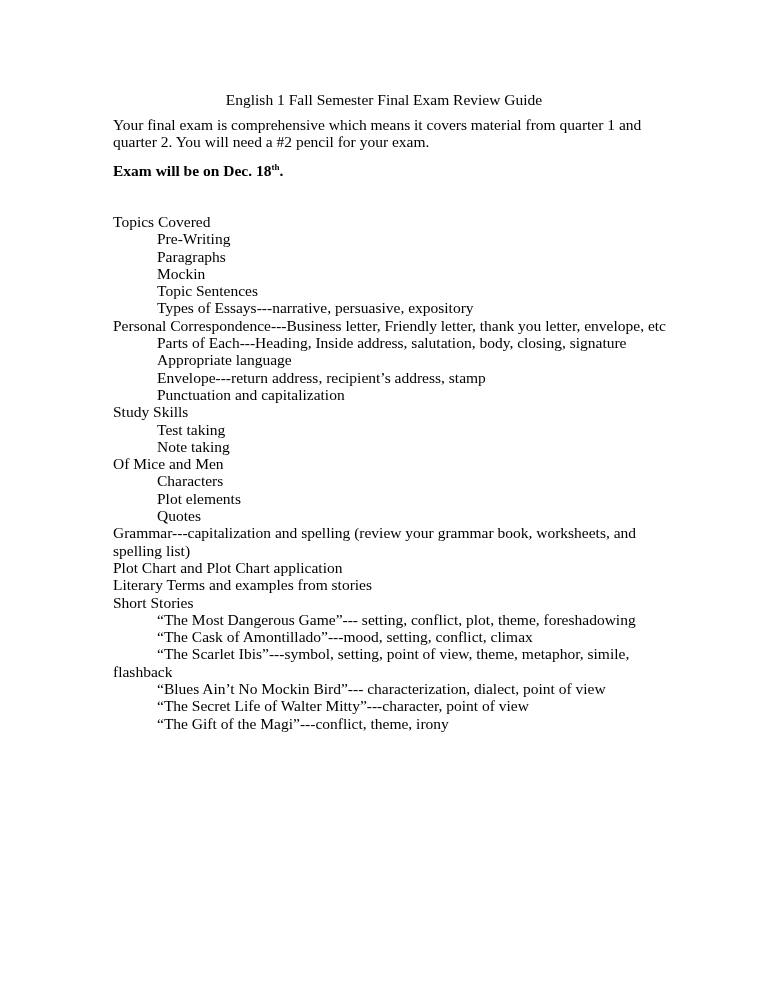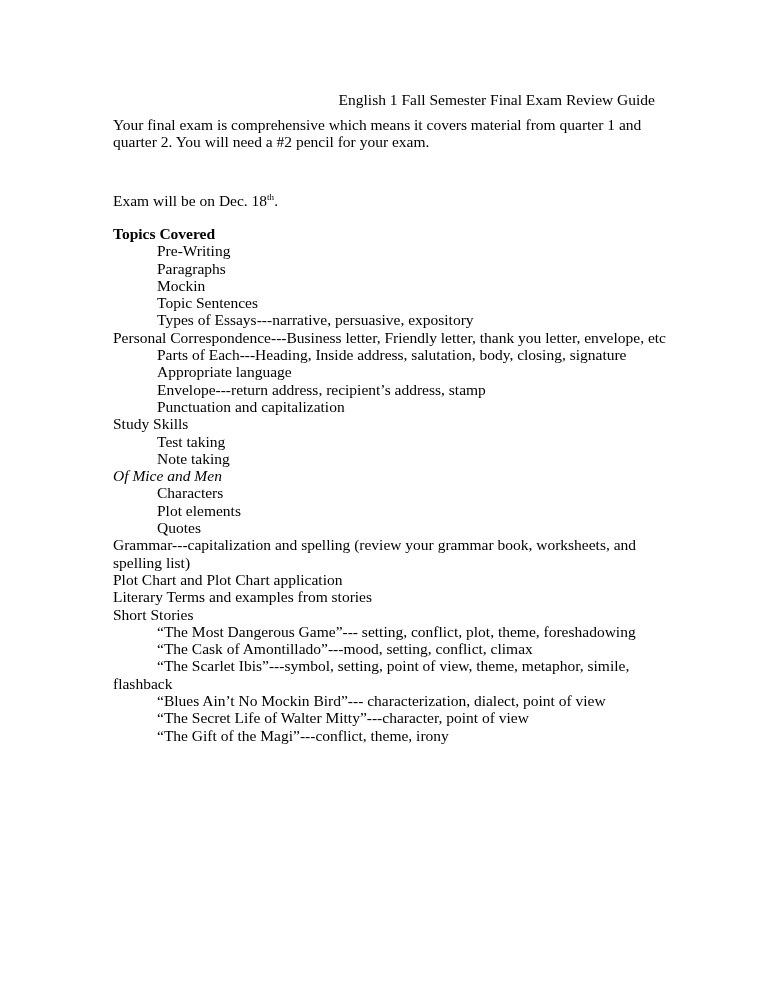--- a/index.html
+++ b/index.html
@@ -25,57 +25,56 @@
     .line {
       height: 17.3px;
       line-height: 17.3px;
       white-space: nowrap;
     }
     .title {
       position: absolute;
       left: 0;
       width: 542px;
       top: 91px;
-      text-align: right;
+      text-align: center;
       line-height: 17.3px;
     }
     .intro {
       position: absolute;
       top: 116px;
       left: 0;
       line-height: 17.3px;
       width: 600px;
     }
     .exam-date {
       position: absolute;
-      top: 192px;
+      top: 162px;
       left: 0;
       line-height: 17.3px;
+      font-weight: bold;
     }
     .exam-date sup {
       font-size: 9px;
       vertical-align: top;
       position: relative;
       top: -3px;
     }
     .topics {
       position: absolute;
       top: 213px;
       left: 0;
       width: 620px;
     }
     .heading {
-      font-weight: bold;
-      margin-top: 12px;
+      font-weight: normal;
     }
     .indent {
       padding-left: 44px;
     }
     .italic {
-      font-style: italic;
     }
   </style>
 </head>
 <body>
 
 <div class="page">
 
   <div class="title">English 1 Fall Semester Final Exam Review Guide</div>
 
   <div class="intro">

